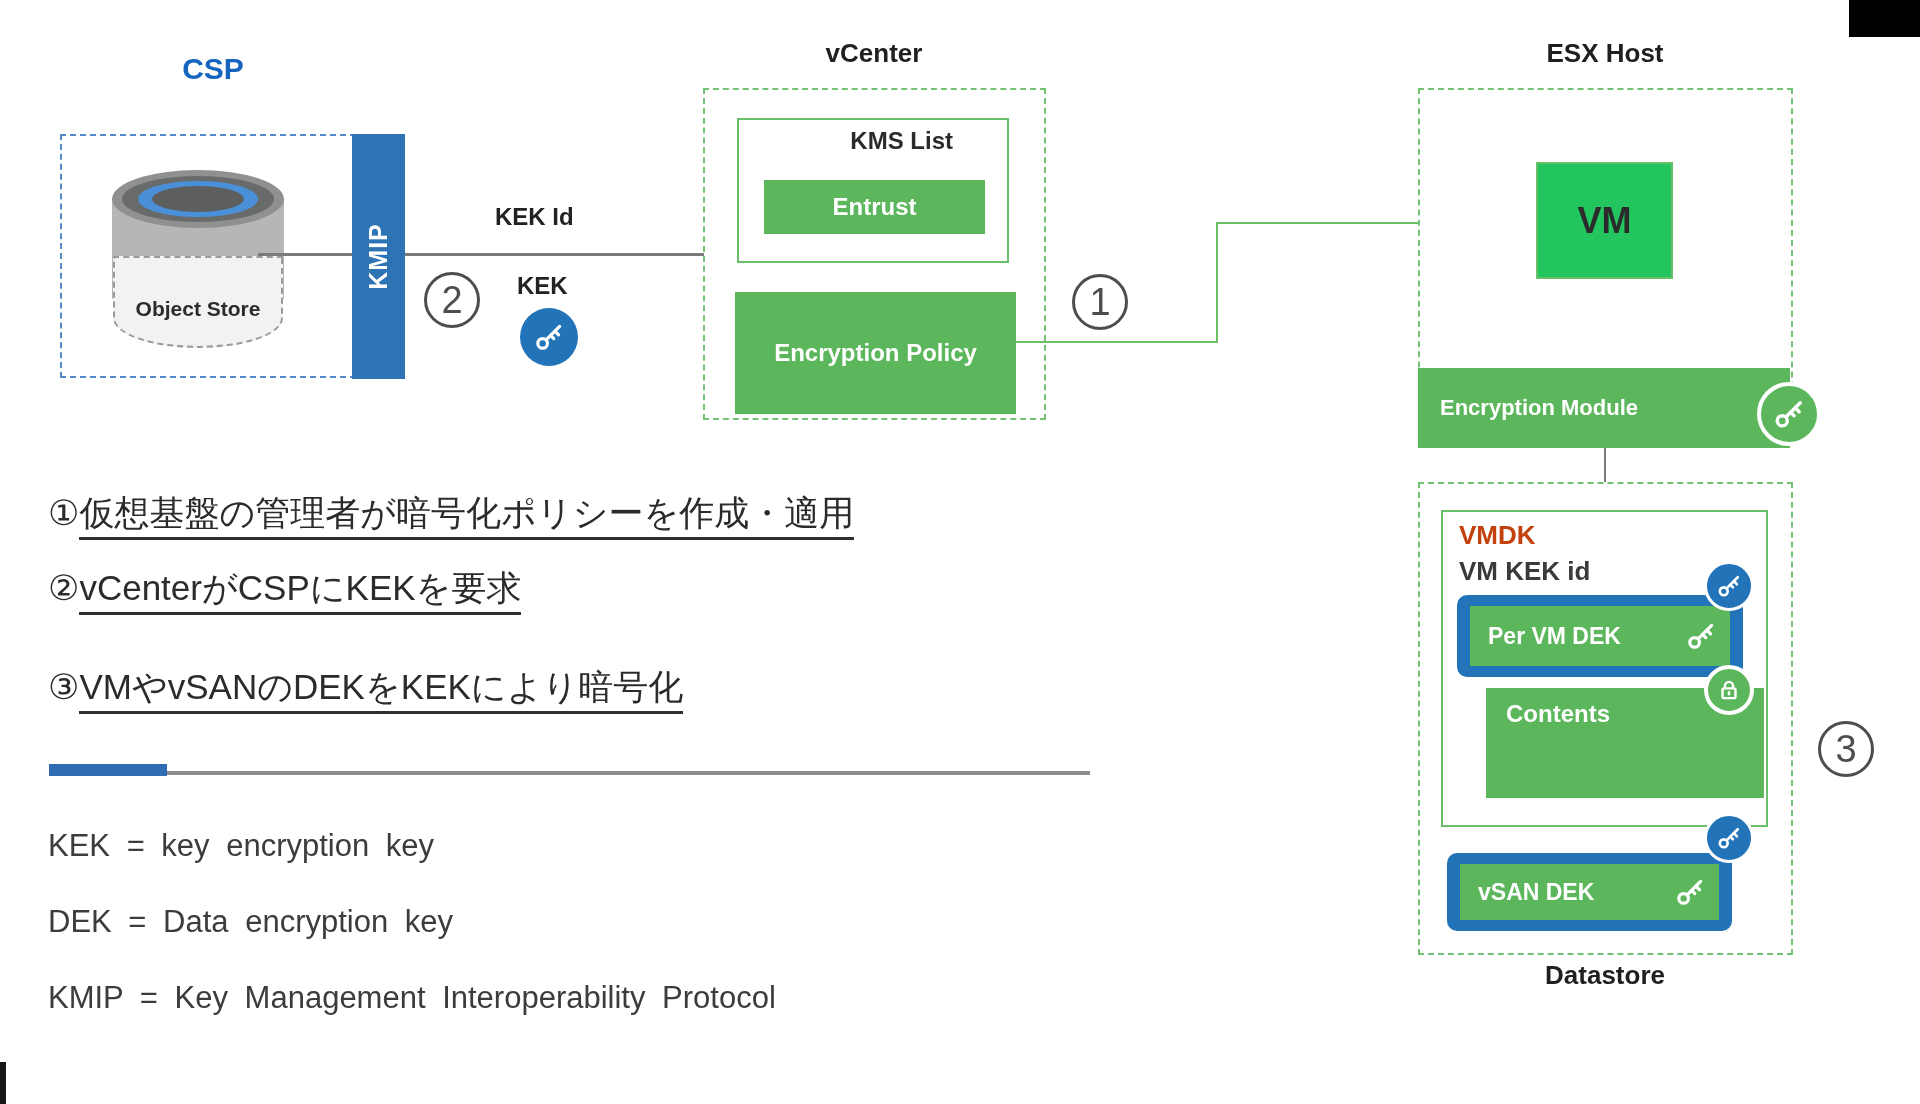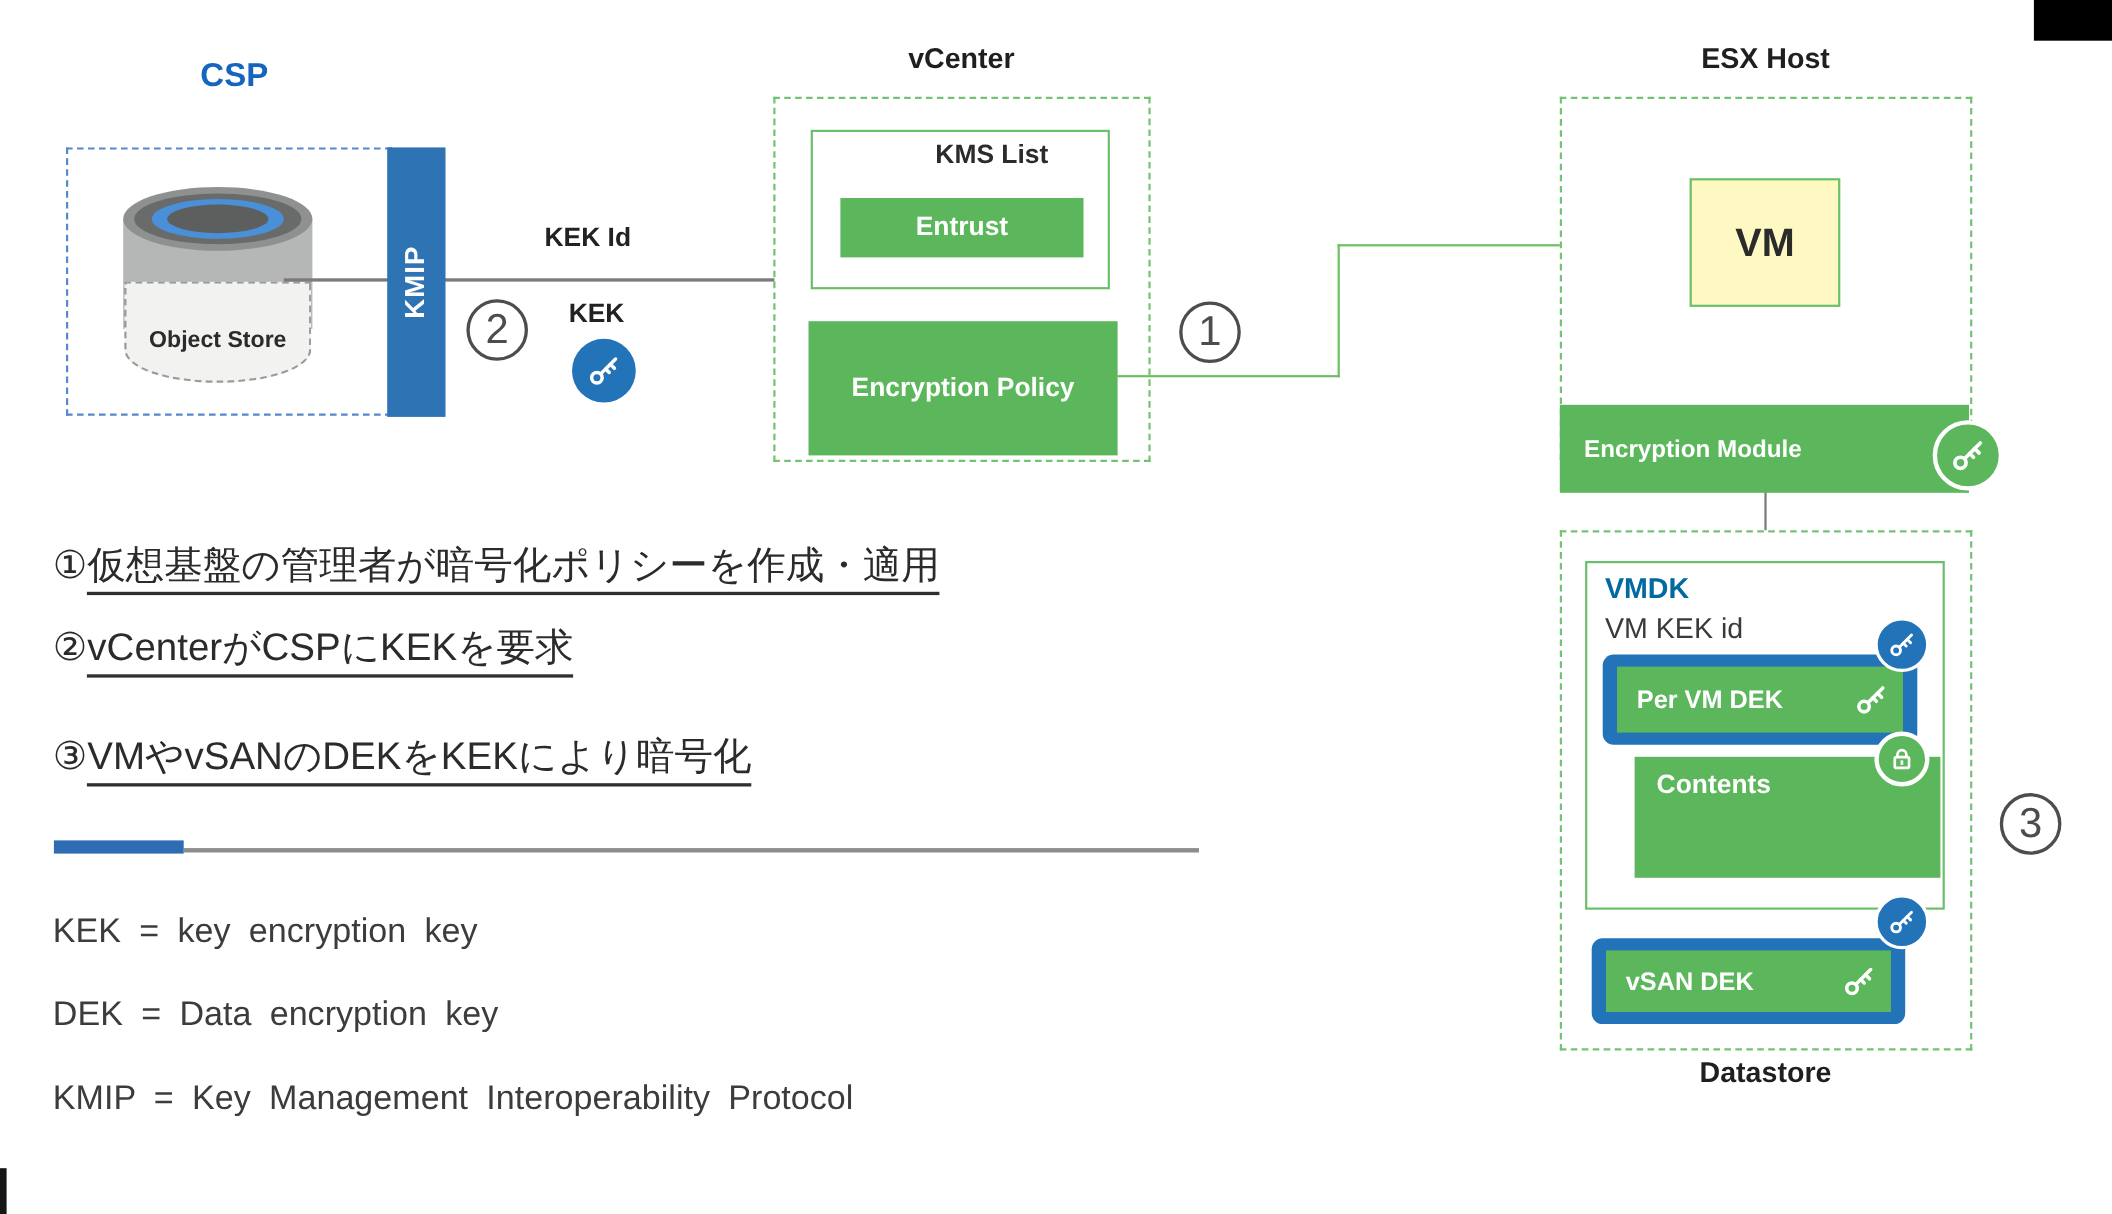--- a/index.html
+++ b/index.html
@@ -64,39 +64,39 @@
   
   .kms-box { left:737px; top:118px; width:272px; height:145px; background:#fff; border:2px solid #6abf6a; }
   .kms-title { left:737px; top:127px; width:216px; text-align:right; font-weight:bold; font-size:24px; color:#2b2b2b; }
   .green-fill { background:#5cb75c; color:#fff; font-weight:bold; }
   .entrust-box { left:764px; top:180px; width:221px; height:54px; font-size:24px;
                  display:flex; align-items:center; justify-content:center; }
   .policy-box { left:735px; top:292px; width:281px; height:122px; font-size:24px;
                 display:flex; align-items:center; justify-content:center; }
 
   
-  .vm-box { left:1536px; top:162px; width:137px; height:117px; background:#fef9c3; border:2px solid #6abf6a;
+  .vm-box { left:1536px; top:162px; width:137px; height:117px; background:#22c55e; border:2px solid #6abf6a;
             display:flex; align-items:center; justify-content:center; font-weight:bold; font-size:36px; color:#2b2b2b; }
   .module-bar { left:1418px; top:368px; width:372px; height:80px; font-size:22px;
                 display:flex; align-items:center; padding-left:22px; z-index:2; }
 
   
   .icon-circle { border-radius:50%; display:flex; align-items:center; justify-content:center; z-index:5; }
   .blue-circle { background:#2273b8; }
   .green-circle { background:#5cb75c; border:4px solid #fff; }
   .kek-key { left:520px; top:308px; width:58px; height:58px; }
   .module-key { left:1757px; top:382px; width:64px; height:64px; }
   .vmdk-key { left:1704px; top:561px; width:50px; height:50px; border:3px solid #fff; }
   .lock-circle { left:1704px; top:665px; width:50px; height:50px; }
   .contents-key { left:1704px; top:813px; width:50px; height:50px; border:3px solid #fff; }
 
   
   .vmdk-box { left:1441px; top:510px; width:327px; height:317px; background:#fff; border:2px solid #6abf6a; }
-  .vmdk-label { left:1459px; top:520px; font-weight:bold; font-size:26px; color:#0369a1; }
-  .vmkekid-label { left:1459px; top:556px; font-weight:normal; font-size:26px; color:#3a3a3a;text-align:right; }
+  .vmdk-label { left:1459px; top:520px; font-weight:bold; font-size:26px; color:#c2410c; }
+  .vmkekid-label { left:1459px; top:556px; font-weight:bold; font-size:26px; color:#3a3a3a;text-align:right; }
   .dek-outer { background:#2273b8; border-radius:10px; z-index:2; }
   .pervmdek-outer { left:1457px; top:595px; width:286px; height:82px; }
   .dek-inner { position:absolute; left:13px; right:13px; top:11px; bottom:11px; background:#5cb75c;
                display:flex; align-items:center; padding-left:18px; color:#fff; font-weight:bold; font-size:23px; }
   .dek-inner .key-right { position:absolute; right:12px; top:50%; transform:translateY(-50%); width:34px; height:34px; }
   .contents-box { left:1462px; top:688px; width:278px; height:110px; font-size:24px; padding:12px 0 0 20px;margin-left:24px; }
   .vsandek-outer { left:1447px; top:853px; width:285px; height:78px; }
   .ds-title { left:1455px; top:960px; }
 
   

